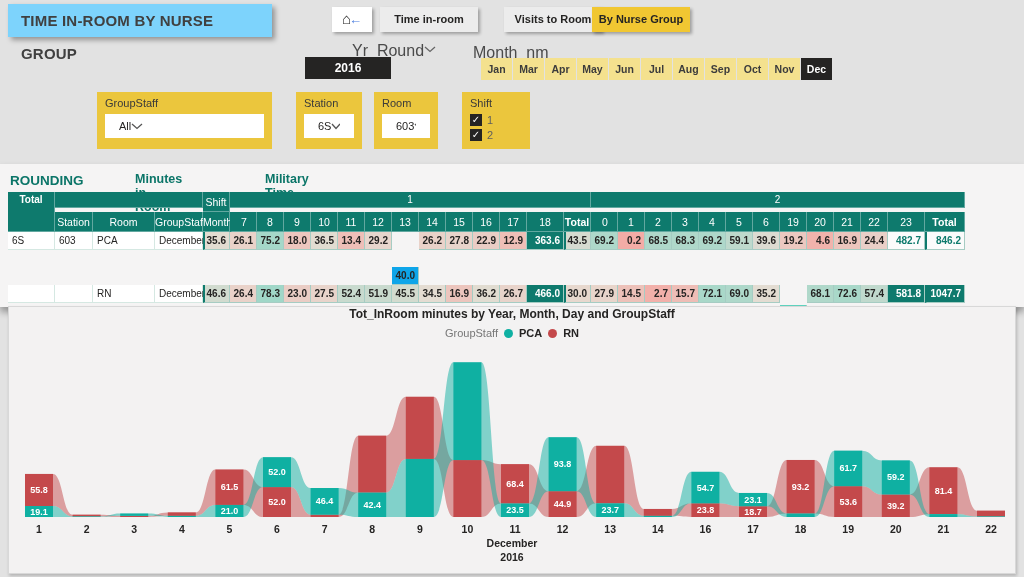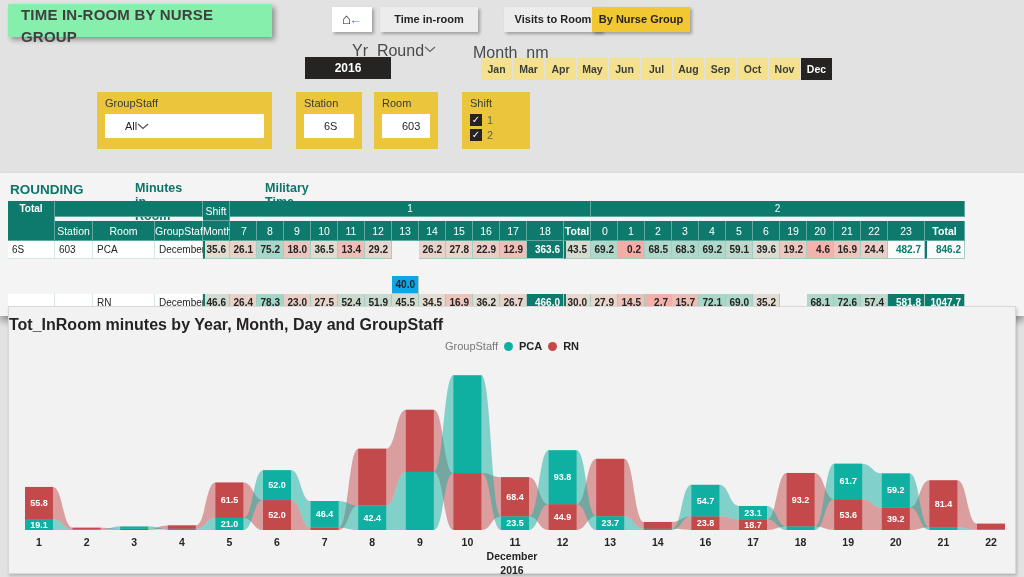--- a/index.html
+++ b/index.html
@@ -1,23 +1,23 @@
 <!DOCTYPE html>
 <html><head>
 <meta charset="utf-8">
 <style>
   * { margin:0; padding:0; box-sizing:border-box; }
   html,body { width:1024px; height:577px; overflow:hidden;
     font-family:"Liberation Sans", sans-serif; background:#E2E2E2; }
   .abs { position:absolute; }
 
   
-  .title-box { left:8px; top:4px; width:264px; height:33px; background:#86efac;
+  .title-box { left:8px; top:4px; width:264px; height:33px; background:#7dd3fc;
     box-shadow:3px 3px 5px rgba(0,0,0,.35); color:#404040; font-weight:bold;
-    font-size:15px; line-height:22px; padding-left:13px; letter-spacing:.2px; }
+    font-size:15px; line-height:33px; padding-left:13px; letter-spacing:.2px; }
   .nav-btn { top:7px; height:25px; background:#ECECEC; box-shadow:2px 2px 3px rgba(0,0,0,.3);
     font-size:11px; font-weight:bold; color:#252423; text-align:center; line-height:25px;
     width:98px; cursor:pointer; }
   .nav-btn.active { background:#F1C732; }
   .home-btn { left:332px; top:7px; width:40px; height:25px; background:#FFFFFF;
     box-shadow:2px 2px 3px rgba(0,0,0,.3); text-align:center; line-height:24px; cursor:pointer; }
   .home-btn .house { font-size:15px; color:#1b1b1b; font-weight:bold; }
   .home-btn .arrow { font-size:13px; color:#4A7EDF; font-weight:bold; margin-left:-2px; }
 
   
@@ -26,27 +26,27 @@
     font-size:12px; font-weight:bold; text-align:center; line-height:22px; cursor:pointer; }
   #month-row { left:481px; top:58px; display:flex; gap:1px; }
   .month-btn { width:31px; height:22px; background:#F4E18E; color:#3c3c3c; font-size:10.5px;
     font-weight:bold; text-align:center; line-height:22px; cursor:pointer; }
   .month-btn.selected { background:#252423; color:#ffffff; }
 
   
   .yslicer { background:#EBC63D; padding:5px 8px; }
   .yslicer .slab { font-size:11px; color:#3a3a3a; margin-bottom:5px; }
   .dropdown { background:#fff; height:24px; display:flex; align-items:center;
-    justify-content:flex-start; padding:0 20px; font-size:11px; color:#252423; cursor:pointer; }
+    justify-content:flex-start; padding:0 14px; font-size:11px; color:#252423; cursor:pointer; }
   .chk-row { display:flex; align-items:center; gap:5px; font-size:11px; color:#5f5f5f; margin-top:3px; }
   .chk { width:12px; height:12px; background:#252423; color:#fff; font-size:10px;
     line-height:12px; text-align:center; cursor:pointer; }
 
   
-  .table-panel { left:0; top:173px; width:1024px; height:143px; background:#F5F4F4;
+  .table-panel { left:0; top:164px; width:1024px; height:143px; background:#F5F4F4;
     box-shadow:0 5px 7px rgba(0,0,0,.35); }
   .tbl-titles { position:absolute; left:10px; top:7px; color:#0B7568; }
   .tbl-titles span { font-weight:bold; }
   #t-round { font-size:13.5px; }
   #t-min   { font-size:12.5px; position:absolute; left:125px; top:1px; }
   #t-mil   { font-size:12.5px; position:absolute; left:255px; top:1px; }
   #pivot { position:absolute; left:8px; top:28px; display:grid;
     grid-template-columns:47px 38px 62px 48px repeat(12,27px) 37px repeat(12,27px) 37px 40px;
     grid-auto-rows:auto; font-size:10px; }
   .hc { background:#0E7A6D; color:#fff; text-align:center;
@@ -58,21 +58,21 @@
     border-bottom:1px solid #D5E8E2; padding:0 0 0 4px; height:18px; line-height:18px; }
   .nc { color:#252423; font-weight:bold; text-align:right; padding-right:3px;
     border-right:1px solid #A6CCC3; border-bottom:1px solid #A6CCC3; height:18px; line-height:18px; }
   .tot-dark { background:#0E7A6D; color:#fff; }
   .tot-light { background:#FBFBFB; color:#0E7A6D; }
   .gb { border-left:2px solid #0E7A6D; }
 
   
   .chart-card { left:8px; top:306px; width:1008px; height:268px; background:#F3F2F2;
     border:1px solid #D8D8D8; box-shadow:1px 2px 3px rgba(0,0,0,.2); }
-  .chart-title { text-align:left; font-size:16px; font-weight:bold; color:#252423; margin-top:9px; }
+  .chart-title { text-align:center; font-size:12px; font-weight:bold; color:#252423; }
   .legend { display:flex; justify-content:center; align-items:center; gap:6px; margin-top:6px;
     font-size:11px; color:#777; }
   .legend b { color:#252423; font-weight:bold; }
   .dot { width:9px; height:9px; border-radius:50%; display:inline-block; }
 </style>
 </head>
 <body>
 
 <div class="abs title-box">TIME IN-ROOM BY NURSE GROUP</div>
 

